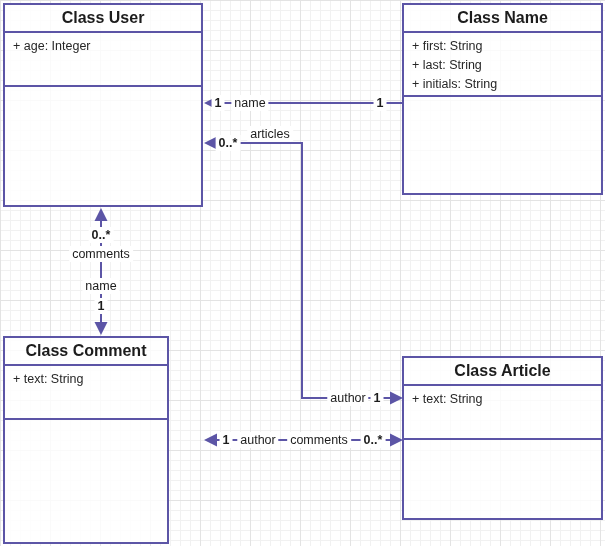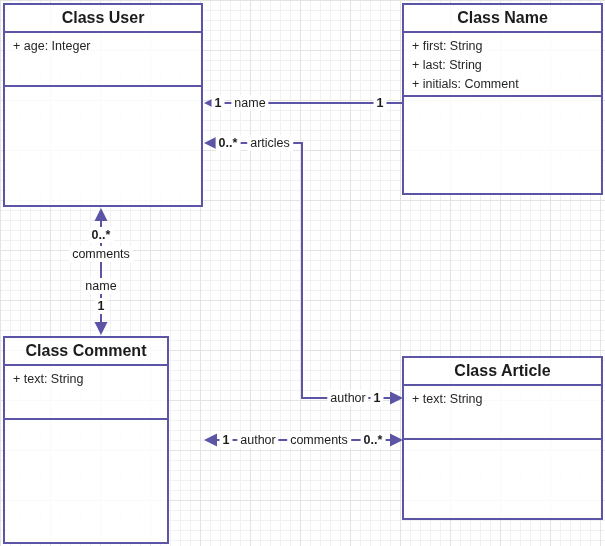--- a/index.html
+++ b/index.html
@@ -77,21 +77,21 @@
       <div class="uml-attr">+ age: Integer</div>
     </div>
     <div class="uml-methods"></div>
   </div>
 
   <div class="uml-class" style="left:402px; top:3px; width:201px; height:192px;">
     <div class="uml-header">Class Name</div>
     <div class="uml-attrs" style="height:64px;">
       <div class="uml-attr">+ first: String</div>
       <div class="uml-attr">+ last: String</div>
-      <div class="uml-attr">+ initials: Comment</div>
+      <div class="uml-attr">+ initials: String</div>
     </div>
     <div class="uml-methods"></div>
   </div>
 
   <div class="uml-class" style="left:3px; top:336px; width:166px; height:208px;">
     <div class="uml-header">Class Comment</div>
     <div class="uml-attrs" style="height:54px;">
       <div class="uml-attr">+ text: String</div>
     </div>
     <div class="uml-methods"></div>
@@ -121,21 +121,21 @@
     <path d="M216 440 L390 440"></path>
     <polygon points="204,440 217,433.5 217,446.5"></polygon>
     <polygon points="403,440 390,433.5 390,446.5"></polygon>
   </svg>
 
   <span class="edge-label mult" style="left:218px; top:103px;">1</span>
   <span class="edge-label" style="left:250px; top:103px;">name</span>
   <span class="edge-label mult" style="left:380px; top:103px;">1</span>
 
   <span class="edge-label mult" style="left:228px; top:143px;">0..*</span>
-  <span class="edge-label" style="left:270px; top:143px;text-align:center;">articles</span>
+  <span class="edge-label" style="left:270px; top:134px;text-align:center;">articles</span>
   <span class="edge-label" style="left:348px; top:398px;">author</span>
   <span class="edge-label mult" style="left:377px; top:398px;">1</span>
 
   <span class="edge-label mult" style="left:101px; top:235px;">0..*</span>
   <span class="edge-label" style="left:101px; top:254px;">comments</span>
   <span class="edge-label" style="left:101px; top:286px;">name</span>
   <span class="edge-label mult" style="left:101px; top:306px;">1</span>
 
   <span class="edge-label mult" style="left:226px; top:440px;">1</span>
   <span class="edge-label" style="left:258px; top:440px;">author</span>

